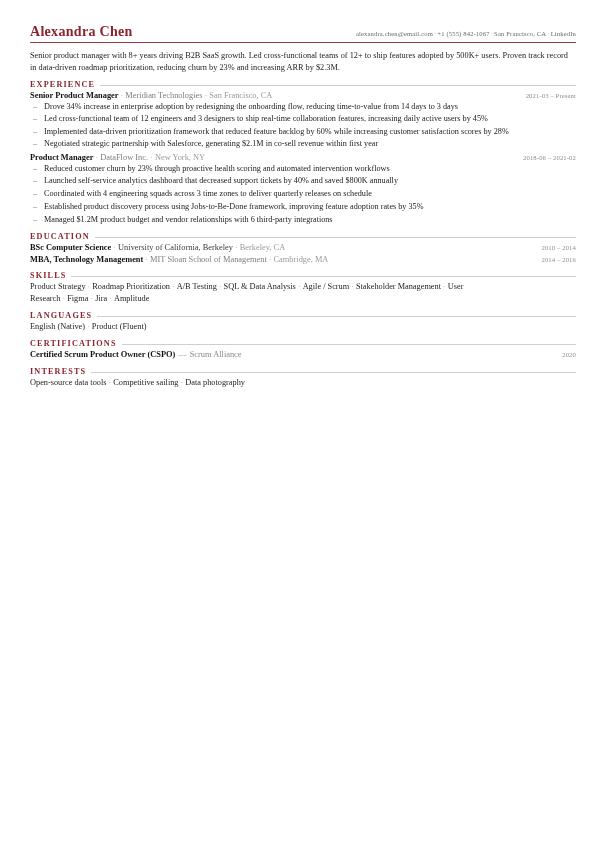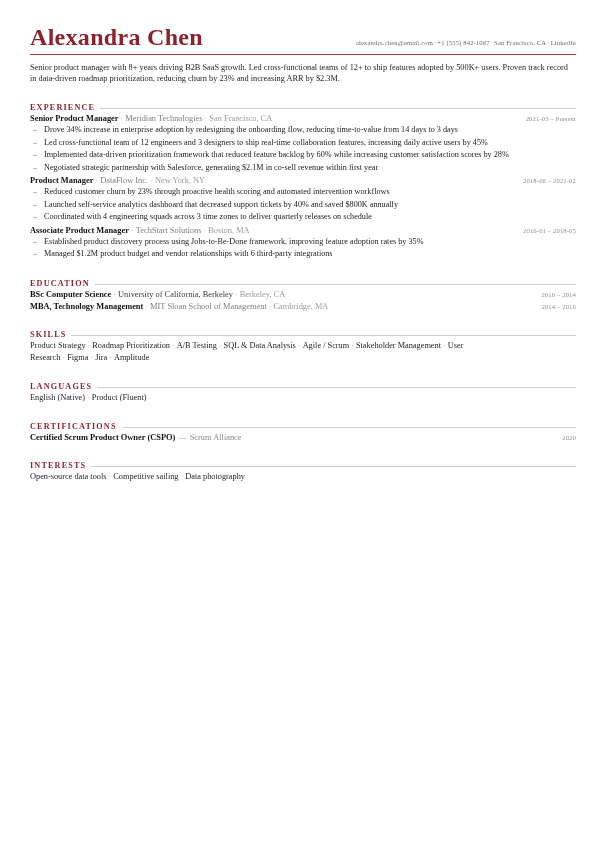--- a/index.html
+++ b/index.html
@@ -26,21 +26,21 @@
 
   
   .header {
     display: flex;
     align-items: baseline;
     justify-content: space-between;
     border-bottom: 1.6px solid #9c3b42;
     padding-bottom: 2px;
   }
   .name {
-    font-size: 24px;
+    font-size: 14px;
     font-weight: bold;
     color: #8c232c;
     letter-spacing: 0.3px;
     line-height: 1.15;
     white-space: nowrap;
   }
   .contact {
     font-size: 6.6px;
     color: #6b6b6b;
     letter-spacing: 0.15px;
@@ -52,21 +52,21 @@
   
   .summary {
     margin-top: 7px;
     font-size: 8.3px;
     line-height: 1.42;
     color: #1d1d1d;
     text-align: left;
   }
 
   
-  .section { margin-top: 18px; }
+  .section { margin-top: 6px; }
   .section-head {
     display: flex;
     align-items: center;
     gap: 5px;
     margin-bottom: 1px;
   }
   .section-title {
     font-size: 8.2px;
     font-weight: bold;
     color: #8c232c;
@@ -200,24 +200,20 @@
             <div class="entry-left"><span class="entry-title">Product Manager</span><span class="dot">·</span><span class="entry-org">DataFlow Inc.</span><span class="dot">·</span><span class="entry-loc">New York, NY</span></div>
             <div class="entry-date">2018-06 – 2021-02</div>
           </div>
           <ul class="bullets">
             <li><span class="bullet-mark">–</span>Reduced customer churn by 23% through proactive health scoring and automated intervention workflows</li>
             <li><span class="bullet-mark">–</span>Launched self-service analytics dashboard that decreased support tickets by 40% and saved $800K annually</li>
             <li><span class="bullet-mark">–</span>Coordinated with 4 engineering squads across 3 time zones to deliver quarterly releases on schedule</li>
           </ul>
         </div>
         <div class="entry">
-          <div class="entry-head">
-            <div class="entry-left"><span class="entry-title">Associate Product Manager</span><span class="dot">·</span><span class="entry-org">TechStart Solutions</span><span class="dot">·</span><span class="entry-loc">Boston, MA</span></div>
-            <div class="entry-date">2016-01 – 2018-05</div>
-          </div>
           <ul class="bullets">
             <li><span class="bullet-mark">–</span>Established product discovery process using Jobs-to-Be-Done framework, improving feature adoption rates by 35%</li>
             <li><span class="bullet-mark">–</span>Managed $1.2M product budget and vendor relationships with 6 third-party integrations</li>
           </ul>
         </div>
       </div>
   </div>
 
   <div class="section">
     <div class="section-head">

